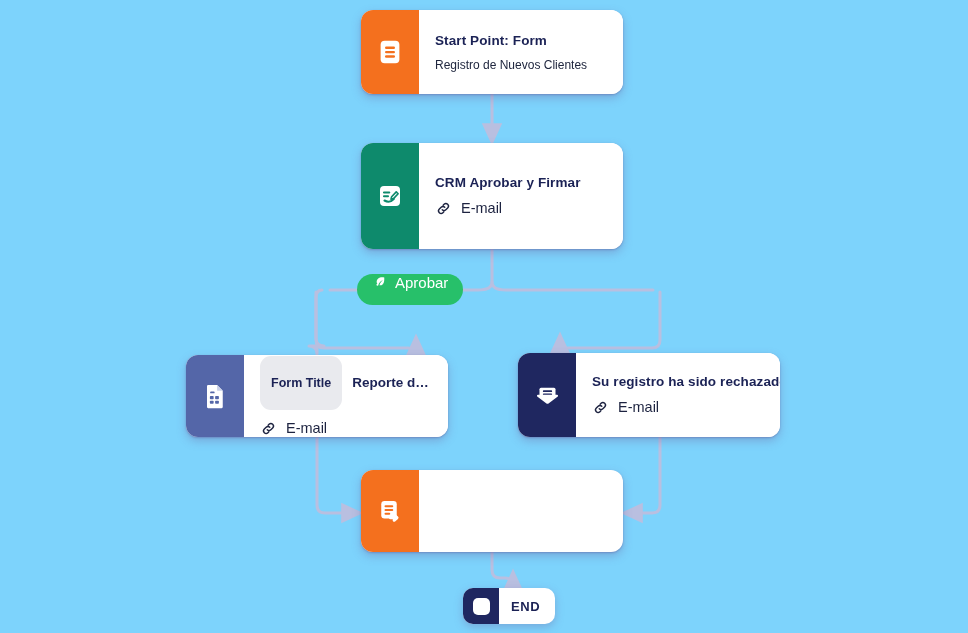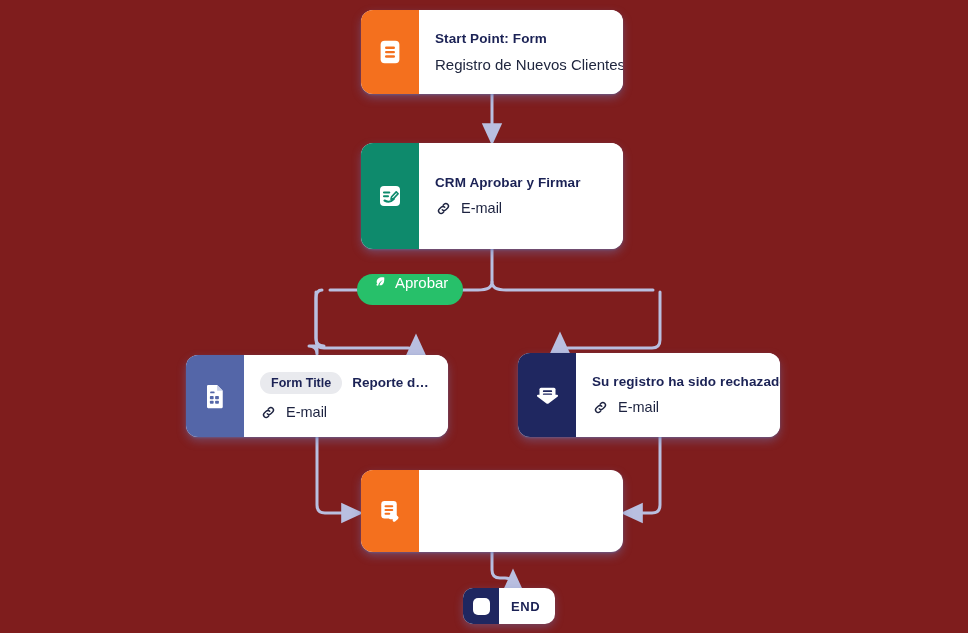--- a/index.html
+++ b/index.html
@@ -9,21 +9,21 @@
     height: 633px;
     background: #000000;
     font-family: "Liberation Sans", sans-serif;
     overflow: hidden;
   }
 
   #canvas {
     position: relative;
     width: 968px;
     height: 633px;
-    background: #7f1d1d;
+    background: #7dd3fc;
   }
 
   #edges {
     position: absolute;
     inset: 0;
     width: 968px;
     height: 633px;
     pointer-events: none;
   }
 
@@ -61,21 +61,21 @@
 
   .node-title {
     font-size: 13.5px;
     font-weight: bold;
     color: #1b2255;
     letter-spacing: .1px;
     white-space: nowrap;
   }
 
   .node-sub {
-    font-size: 15px;
+    font-size: 12px;
     color: #20273f;
     white-space: nowrap;
   }
 
   .meta-row {
     display: flex;
     align-items: flex-start;
     gap: 9px;
     font-size: 14.5px;
     color: #1d2340;
@@ -88,21 +88,21 @@
     gap: 10px;
     min-width: 0;
   }
 
   .chip {
     background: #e9eaee;
     color: #1b2255;
     font-size: 12.5px;
     font-weight: bold;
     border-radius: 11px;
-    padding: 4px 11px;
+    padding: 20px 11px;
     white-space: nowrap;
   }
 
   .trunc {
     font-size: 13.5px;
     font-weight: bold;
     color: #1b2255;
     overflow: hidden;
     text-overflow: ellipsis;
     white-space: nowrap;

